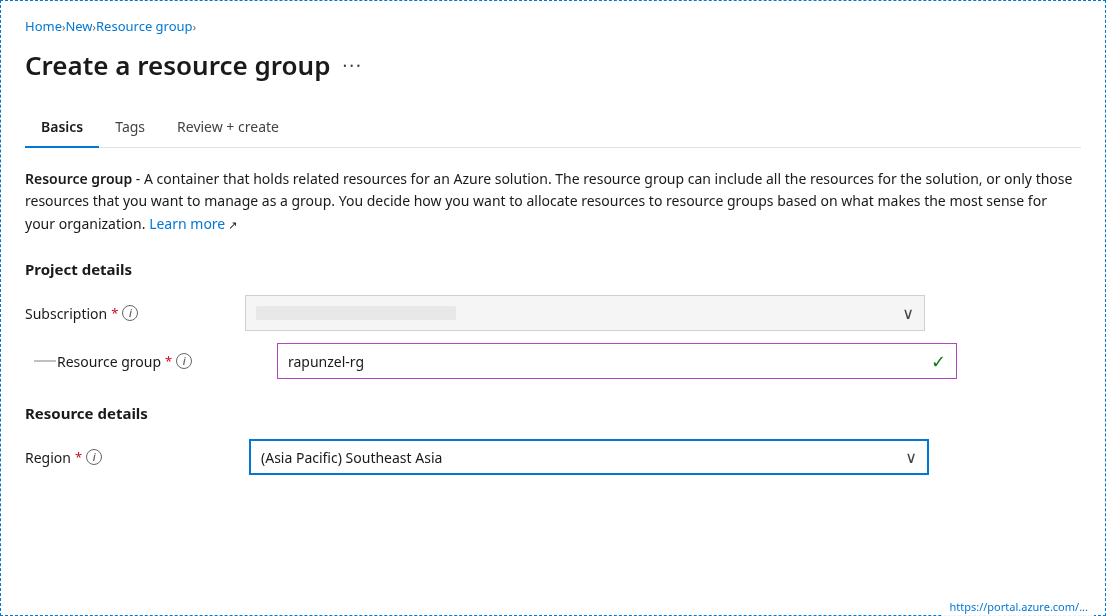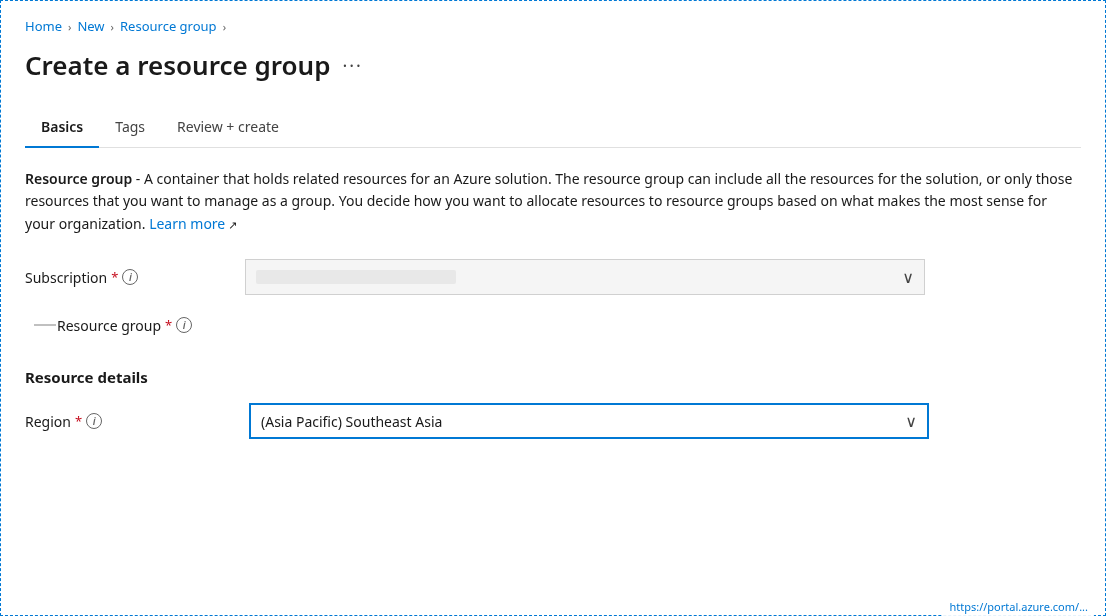--- a/index.html
+++ b/index.html
@@ -10,21 +10,20 @@
       background: #fff;
       width: 1106px;
       min-height: 616px;
       overflow: hidden;
     }
 
     
     .breadcrumb {
       display: flex;
       align-items: center;
-      gap: 6px;
       font-size: 13px;
       color: #0078d4;
       margin-bottom: 12px;
     }
     .breadcrumb a {
       color: #0078d4;
       text-decoration: none;
       cursor: pointer;
     }
     .breadcrumb-separator {
@@ -251,20 +250,21 @@
       <div class="tab active">Basics</div>
       <div class="tab">Tags</div>
       <div class="tab">Review + create</div>
     </div>
 
     <div class="description">
       <strong>Resource group</strong><span> - A container that holds related resources for an Azure solution. The resource group can include all the resources for the solution, or only those resources that you want to manage as a group. You decide how you want to allocate resources to resource groups based on what makes the most sense for your organization. </span><a>Learn more</a><span style="margin-left:3px; font-size:11px;">↗</span>
     </div>
 
     <div class="form-section">
+      <div class="section-title">Project details</div>
 
       <div class="subscription-row">
         <div class="form-label">
           <span>Subscription</span>
           <span class="required-star">*</span>
           <span class="info-icon">i</span>
         </div>
         <div class="form-control-wrapper">
           <div class="dropdown">
             <div class="dropdown-blurred"></div>
@@ -280,20 +280,26 @@
             <div style="width:22px; height:2px; background:#c0c0c0;"></div>
           </div>
           <div style="flex:1;"></div>
         </div>
         <div style="display:flex; align-items:center; flex:1;">
           <div class="form-label">
             <span>Resource group</span>
             <span class="required-star">*</span>
             <span class="info-icon">i</span>
           </div>
+          <div class="form-control-wrapper">
+            <div class="text-input">
+              <span class="text-input-value">rapunzel-rg</span>
+              <span class="check-icon">✓</span>
+            </div>
+          </div>
         </div>
       </div>
     </div>
 
     <div class="form-section">
       <div class="section-title">Resource details</div>
 
       <div class="form-row">
         <div class="form-label">
           <span>Region</span>

